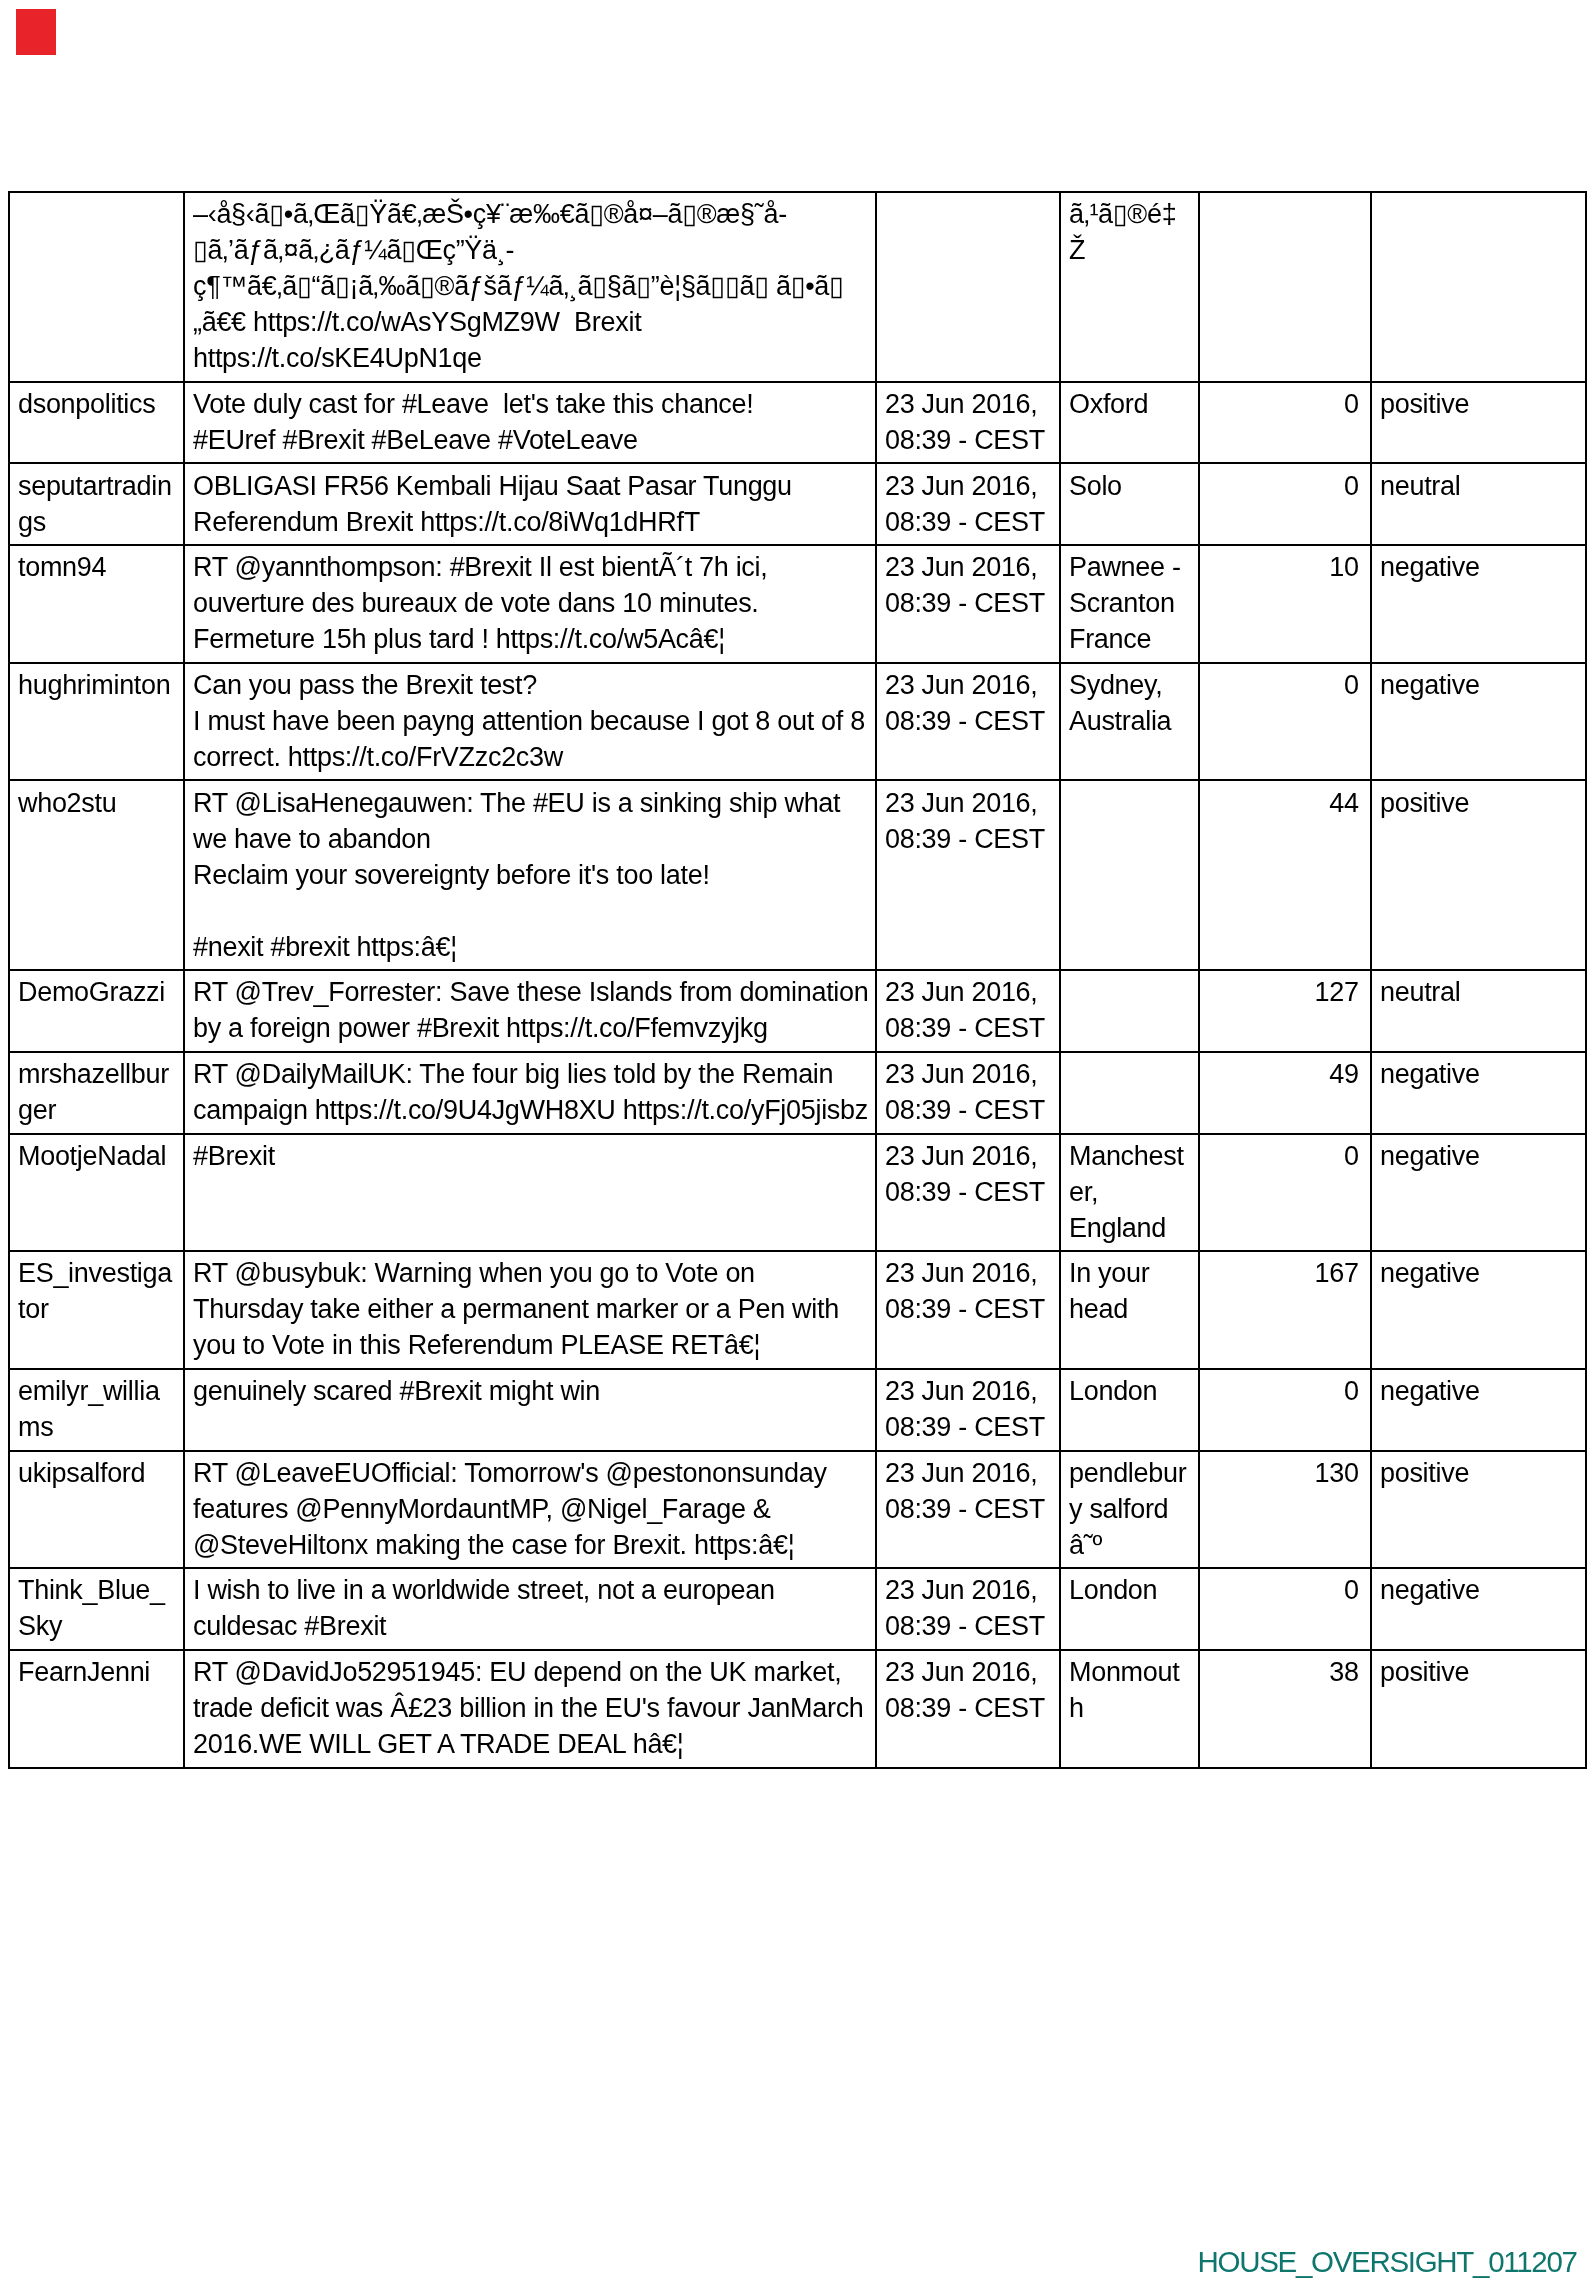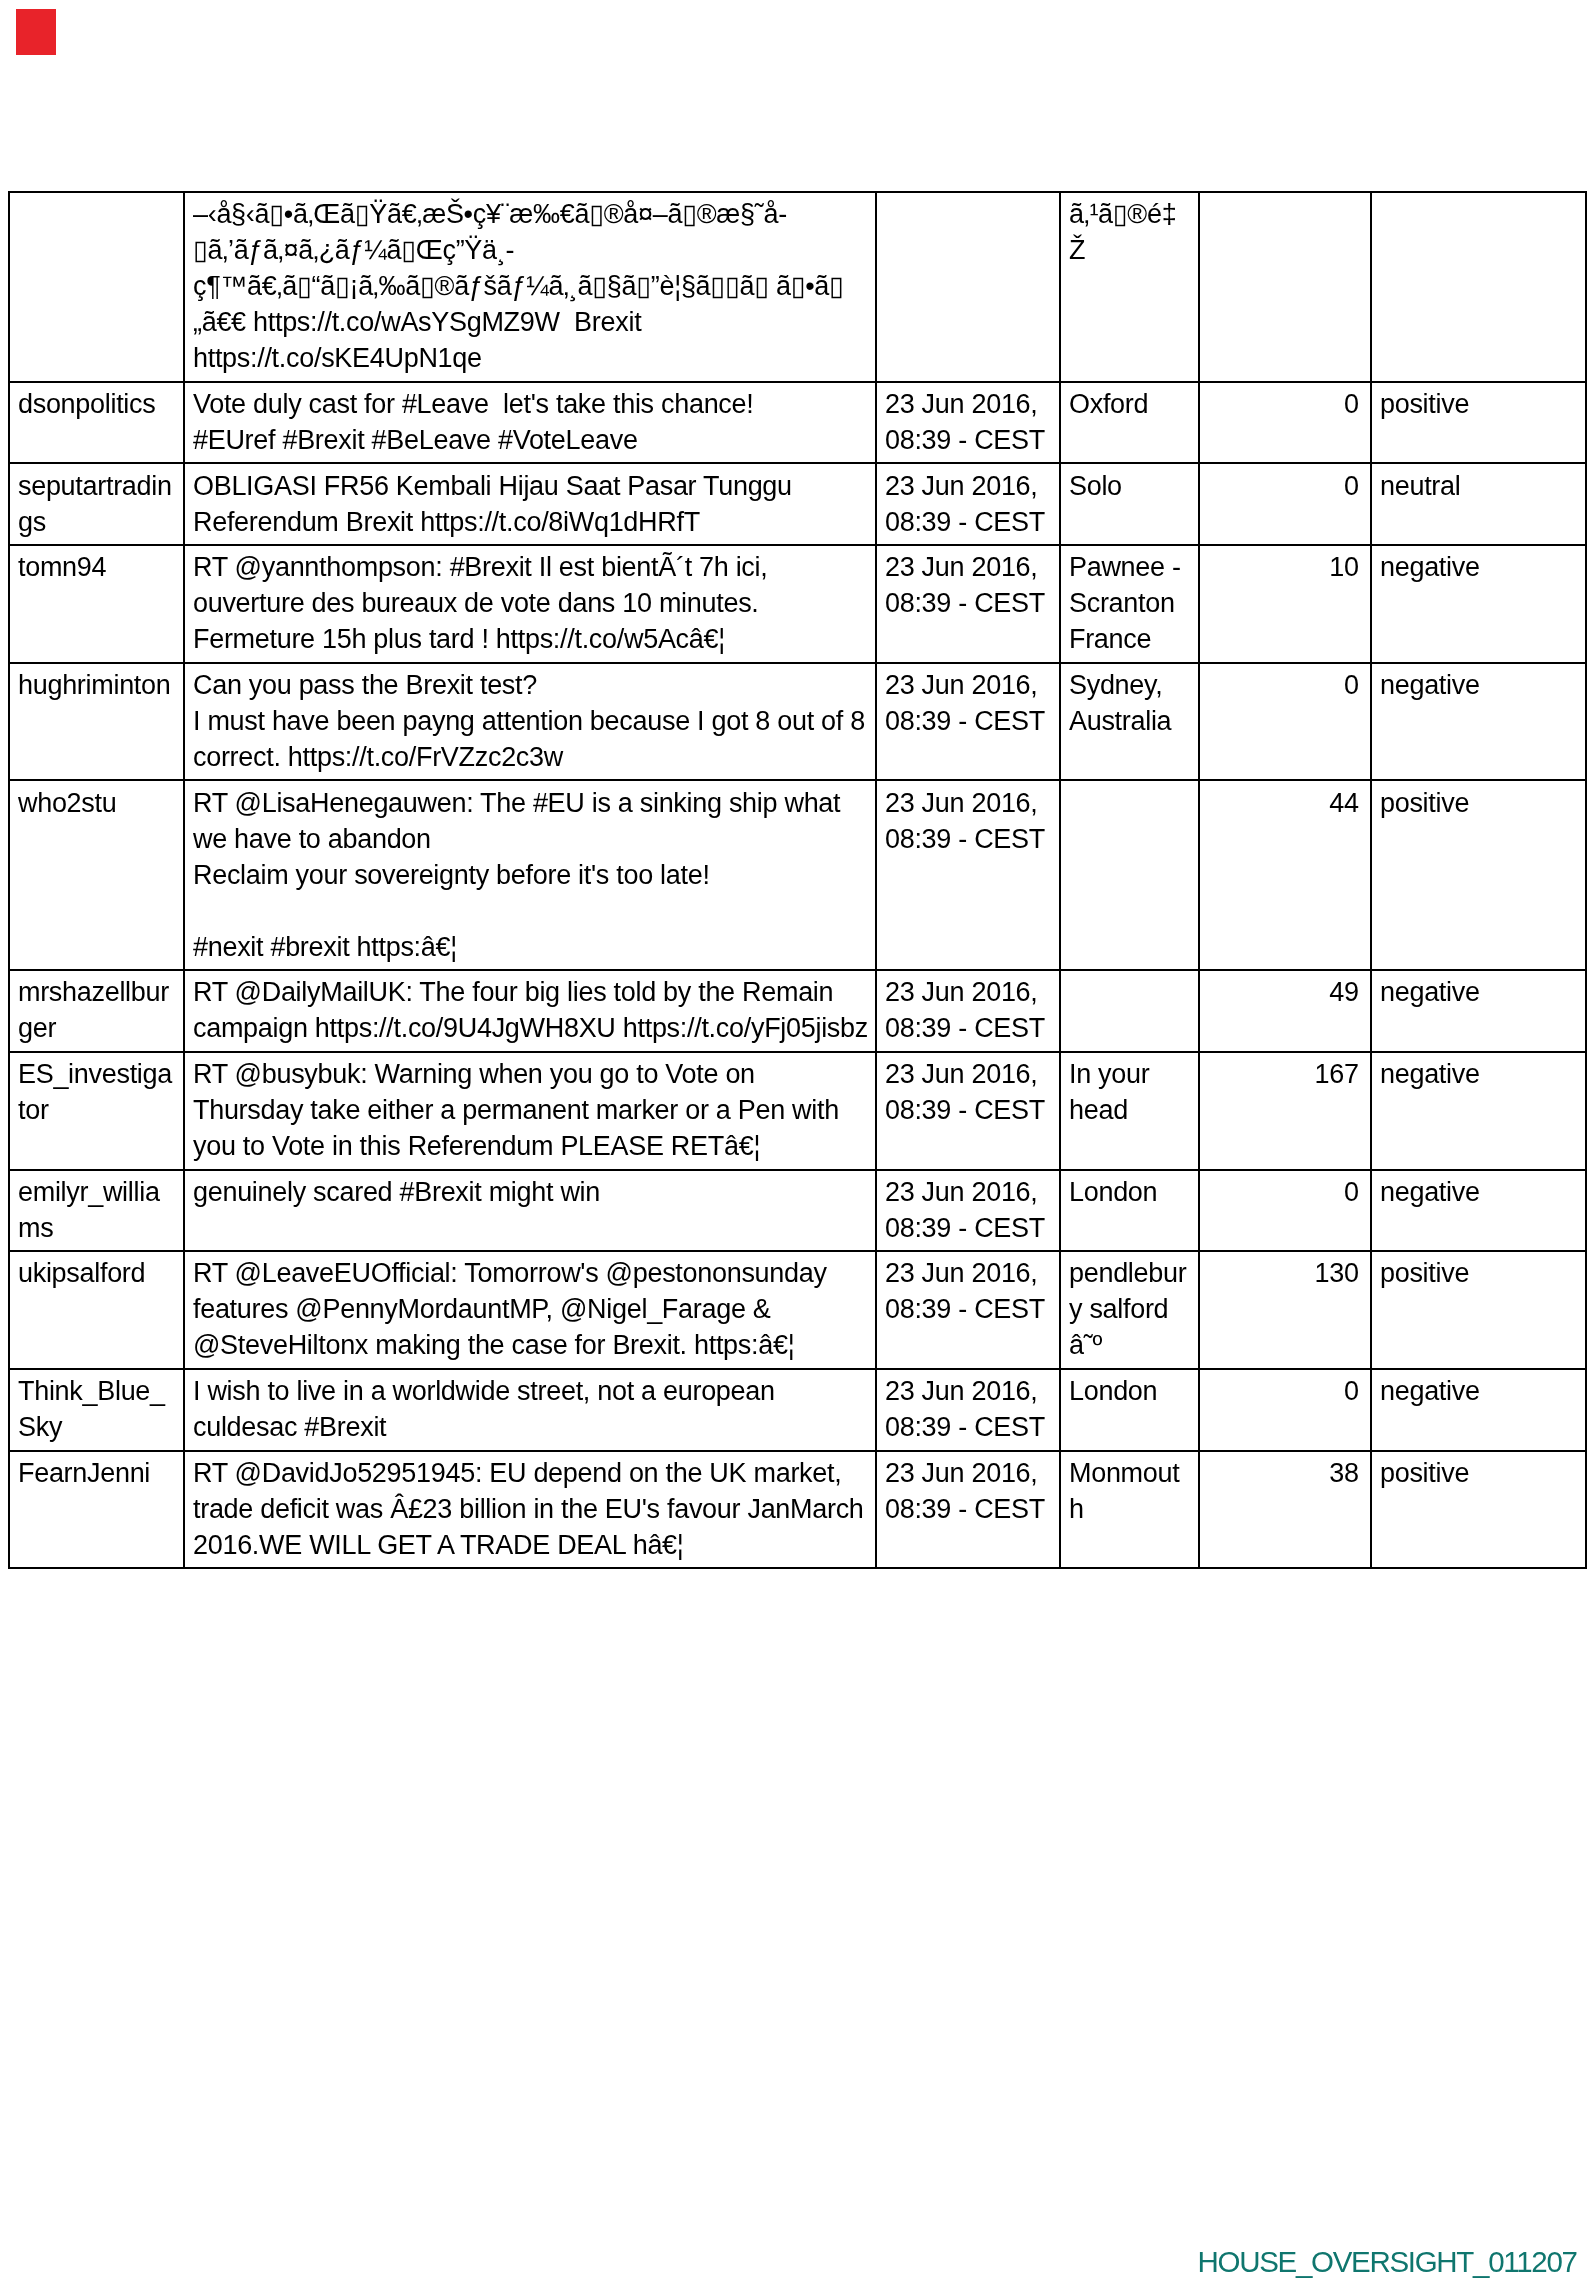--- a/index.html
+++ b/index.html
@@ -126,28 +126,44 @@
           <td>RT @LisaHenegauwen: The #EU is a sinking ship what we have to abandon
 Reclaim your sovereignty before it's too late!
 
 #nexit #brexit https:â€¦</td>
           <td>23 Jun 2016, 08:39 - CEST</td>
           <td></td>
           <td class="num">44</td>
           <td>positive</td>
         </tr>
         <tr>
+          <td>DemoGrazzi</td>
+          <td>RT @Trev_Forrester: Save these Islands from domination by a foreign power #Brexit https://t.co/Ffemvzyjkg</td>
+          <td>23 Jun 2016, 08:39 - CEST</td>
+          <td></td>
+          <td class="num">127</td>
+          <td>neutral</td>
+        </tr>
+        <tr>
           <td>mrshazellburger</td>
           <td>RT @DailyMailUK: The four big lies told by the Remain campaign https://t.co/9U4JgWH8XU https://t.co/yFj05jisbz</td>
           <td>23 Jun 2016, 08:39 - CEST</td>
           <td></td>
           <td class="num">49</td>
           <td>negative</td>
         </tr>
         <tr>
+          <td>MootjeNadal</td>
+          <td>#Brexit</td>
+          <td>23 Jun 2016, 08:39 - CEST</td>
+          <td>Manchester, England</td>
+          <td class="num">0</td>
+          <td>negative</td>
+        </tr>
+        <tr>
           <td>ES_investigator</td>
           <td>RT @busybuk: Warning when you go to Vote on Thursday take either a permanent marker or a Pen with you to Vote in this Referendum PLEASE RETâ€¦</td>
           <td>23 Jun 2016, 08:39 - CEST</td>
           <td>In your head</td>
           <td class="num">167</td>
           <td>negative</td>
         </tr>
         <tr>
           <td>emilyr_williams</td>
           <td>genuinely scared #Brexit might win</td>

